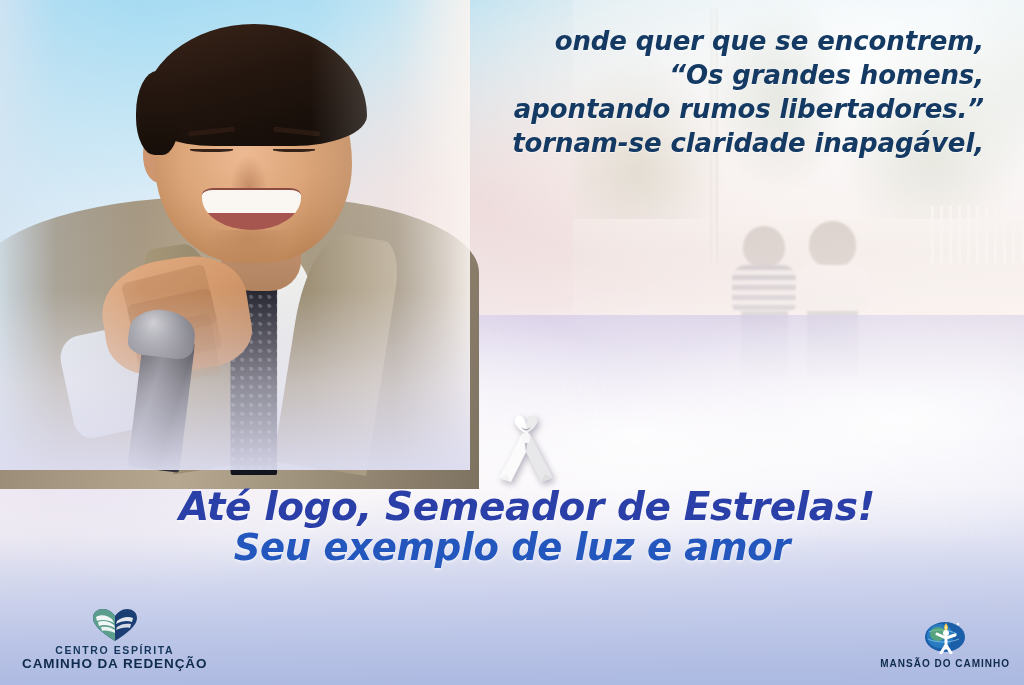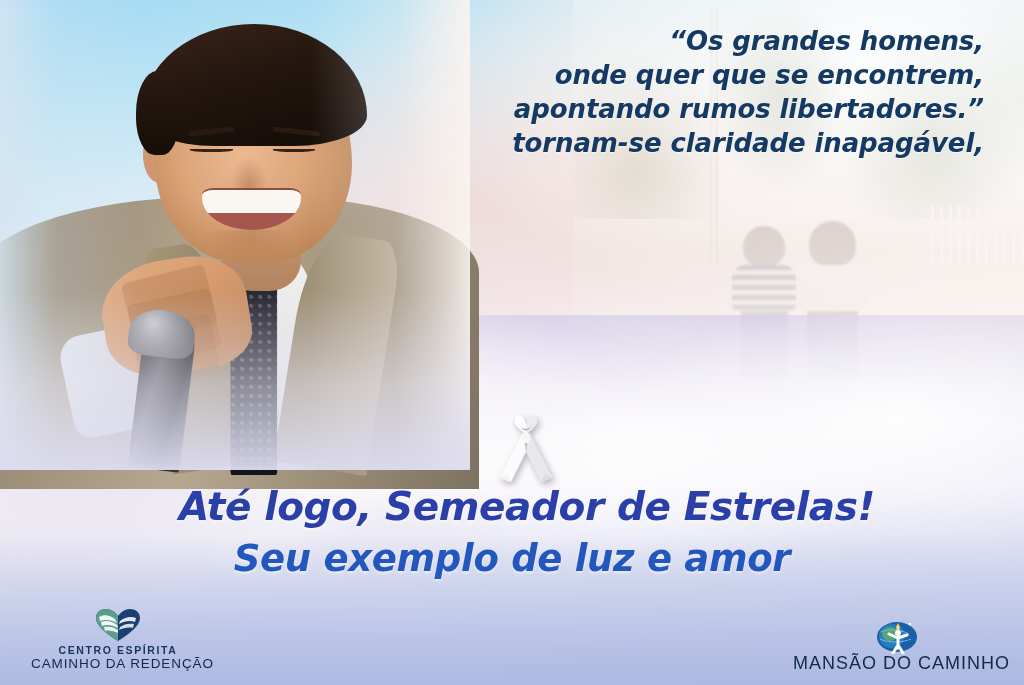--- a/index.html
+++ b/index.html
@@ -262,43 +262,43 @@
     text-align:center;
   }
   .hl{
     font-family:"DejaVu Sans", sans-serif;
     font-style:italic; font-weight:bold;
     line-height:1.02;
     white-space:nowrap;
     text-shadow:0 2px 3px rgba(255,255,255,0.55);
   }
   #hl1{ font-size:39px; color:#2b3fa8; letter-spacing:-0.4px;margin-left:30px; }
-  #hl2{ font-size:37px; color:#2357bd; letter-spacing:-0.3px; margin-top:13px; }
+  #hl2{ font-size:37px; color:#2357bd; letter-spacing:-0.3px; margin-top:2px; }
   #hl3{ font-size:38px; color:#2e86d6; letter-spacing:-0.3px; margin-top:2px; }
 
   
   .logo{
     position:absolute; bottom:14px;
     display:flex; flex-direction:column; align-items:center;
   }
   #logo-cecr{ left:22px; }
   #logo-mc{ right:14px; }
   .logo-mark{ width:46px; height:34px; margin-bottom:2px; }
   #logo-mc .logo-mark{ width:42px; height:40px; }
   .logo-l1{
     font-family:"Liberation Sans", sans-serif;
     font-weight:bold; font-size:10.5px; letter-spacing:1.6px;
     color:#16365c; line-height:12px;
   }
   .logo-l2{
     font-family:"Liberation Sans", sans-serif;
-    font-weight:normal; font-size:13.5px; letter-spacing:0.9px;
-    color:#0f2b4d; line-height:15px; white-space:nowrap;margin-left:9px;
-  }
-  #logo-mc .logo-l2{ font-size:18px; letter-spacing:1px; }
+    font-weight:bold; font-size:13.5px; letter-spacing:0.9px;
+    color:#0f2b4d; line-height:15px; white-space:nowrap;
+  }
+  #logo-mc .logo-l2{ font-size:10px; letter-spacing:1px; }
 </style>
 </head>
 <body>
 
 <div class="poster">
 
   <div class="bg-sky"></div>
   <div class="bg-warm"></div>
 
   <div class="bg-scene">
@@ -346,22 +346,22 @@
     <div class="p-hand"></div>
     <div class="p-finger" id="fin1"></div>
     <div class="p-finger" id="fin2"></div>
     <div class="p-finger" id="fin3"></div>
     <div class="p-mic"></div>
     <div class="p-mic-head"></div>
     <div class="portrait-fade"></div>
   </div>
 
   <div class="quote">
+    <div class="quote-line">onde quer que se encontrem,</div>
     <div class="quote-line">“Os grandes homens,</div>
-    <div class="quote-line">onde quer que se encontrem,</div>
     <div class="quote-line">apontando rumos libertadores.”</div>
     <div class="quote-line">tornam-se claridade inapagável,</div>
   </div>
 
   <svg class="ribbon" viewBox="0 0 66 74">
     <path d="M33 22 C24 16 19 10 23 5 C27 1 33 6 33 14 L33 24 Z" fill="#ffffff"></path>
     <path d="M33 22 C42 16 47 10 43 5 C39 1 33 6 33 14 L33 24 Z" fill="#ececed"></path>
     <path d="M30 20 L6 66 L18 70 L33 40 Z" fill="#fbfbfc"></path>
     <path d="M36 20 L60 66 L48 70 L33 40 Z" fill="#e8e8ea"></path>
     <path d="M6 66 L18 70 L14 62 Z" fill="#f3f3f5"></path>

